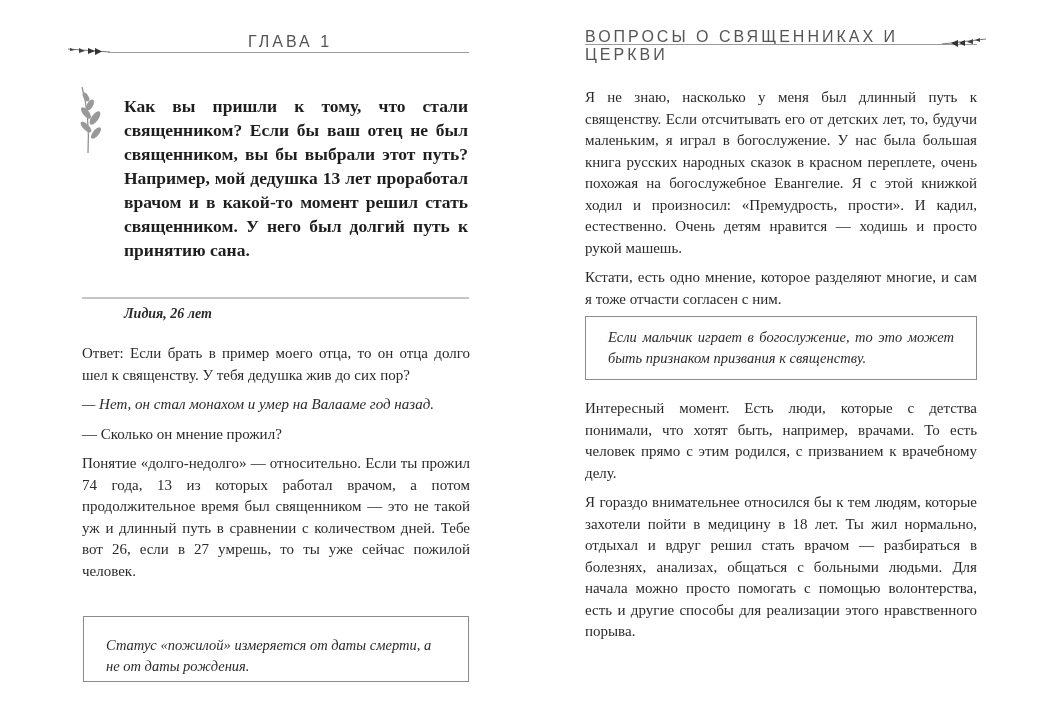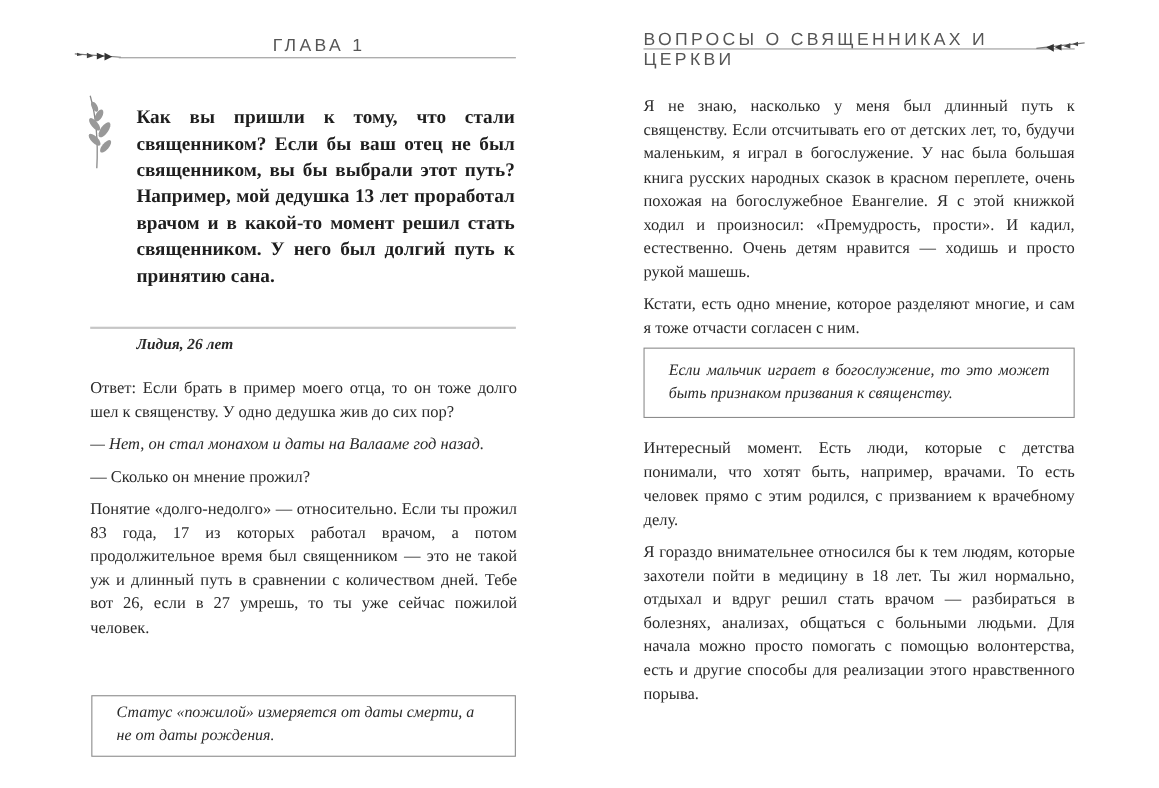--- a/index.html
+++ b/index.html
@@ -25,21 +25,21 @@
     .sep-rule { position: absolute; left: 82px; top: 297px; width: 387px; height: 2px; background: #c6c6c6; }
 
     .body-text { position: absolute; font-size: 15px; line-height: 21.5px; text-align: justify; color: #2a2a2a; }
     .body-text p { margin: 0 0 8px 0; }
     .body-text p.italic { font-style: italic; }
     .left .body-text { left: 82px; top: 343px; width: 388px; }
     .right .body-text.a { left: 58px; top: 87px; width: 392px; }
     .right .body-text.b { left: 58px; top: 398px; width: 392px; }
 
     .callout { position: absolute; border: 1.5px solid #8c8c8c; box-sizing: border-box; font-style: italic; font-size: 14.5px; line-height: 21px; color: #2a2a2a; }
-    .left .callout { left: 83px; top: 616px; width: 386px; height: 56px; padding: 5px 22px; margin-top: 16px; }
+    .left .callout { left: 83px; top: 616px; width: 386px; height: 66px; padding: 18px 22px; }
     .right .callout { left: 58px; top: 316px; width: 392px; height: 64px; padding: 10px 22px; text-align: justify; }
   </style>
 </head>
 <body>
 
 <div class="page left">
   <svg class="sprig head" width="46" height="14" viewBox="0 0 46 14">
     <line x1="2" y1="5" x2="44" y2="8" stroke="#777" stroke-width="1"></line>
     <path d="M4 4 L9 6 L4 7 Z" fill="#444"></path>
     <path d="M13 4 L19 7 L13 9 Z" fill="#444"></path>
@@ -57,24 +57,24 @@
     <ellipse cx="17" cy="33" rx="3.5" ry="8" fill="#999" transform="rotate(35 17 33)"></ellipse>
     <ellipse cx="8" cy="42" rx="3" ry="7" fill="#999" transform="rotate(-45 8 42)"></ellipse>
     <ellipse cx="18" cy="48" rx="3" ry="7" fill="#999" transform="rotate(40 18 48)"></ellipse>
   </svg>
 
   <div class="question">Как вы пришли к тому, что стали священником? Если бы ваш отец не был священником, вы бы выбрали этот путь? Например, мой дедушка 13 лет проработал врачом и в какой-то момент решил стать священником. У него был долгий путь к принятию сана.</div>
   <div class="signature">Лидия, 26 лет</div>
   <div class="sep-rule"></div>
 
   <div class="body-text">
-    <p>Ответ: Если брать в пример моего отца, то он тоже долго шел к священству. У одно дедушка жив до сих пор?</p>
-    <p class="italic">— Нет, он стал монахом и даты на Валааме год назад.</p>
+    <p>Ответ: Если брать в пример моего отца, то он отца долго шел к священству. У тебя дедушка жив до сих пор?</p>
+    <p class="italic">— Нет, он стал монахом и умер на Валааме год назад.</p>
     <p>— Сколько он мнение прожил?</p>
-    <p>Понятие «долго-недолго» — относительно. Если ты прожил 83 года, 17 из которых работал врачом, а потом продолжительное время был священником — это не такой уж и длинный путь в сравнении с количеством дней. Тебе вот 26, если в 27 умрешь, то ты уже сейчас пожилой человек.</p>
+    <p>Понятие «долго-недолго» — относительно. Если ты прожил 74 года, 13 из которых работал врачом, а потом продолжительное время был священником — это не такой уж и длинный путь в сравнении с количеством дней. Тебе вот 26, если в 27 умрешь, то ты уже сейчас пожилой человек.</p>
   </div>
 
   <div class="callout">Статус «пожилой» измеряется от даты смерти, а не от даты рождения.</div>
 </div>
 
 <div class="page right">
   <div class="running-head">ВОПРОСЫ О СВЯЩЕННИКАХ И ЦЕРКВИ</div>
   <div class="head-rule"></div>
   <svg class="sprig head" width="46" height="14" viewBox="0 0 46 14">
     <line x1="0" y1="9" x2="44" y2="4" stroke="#777" stroke-width="1"></line>

